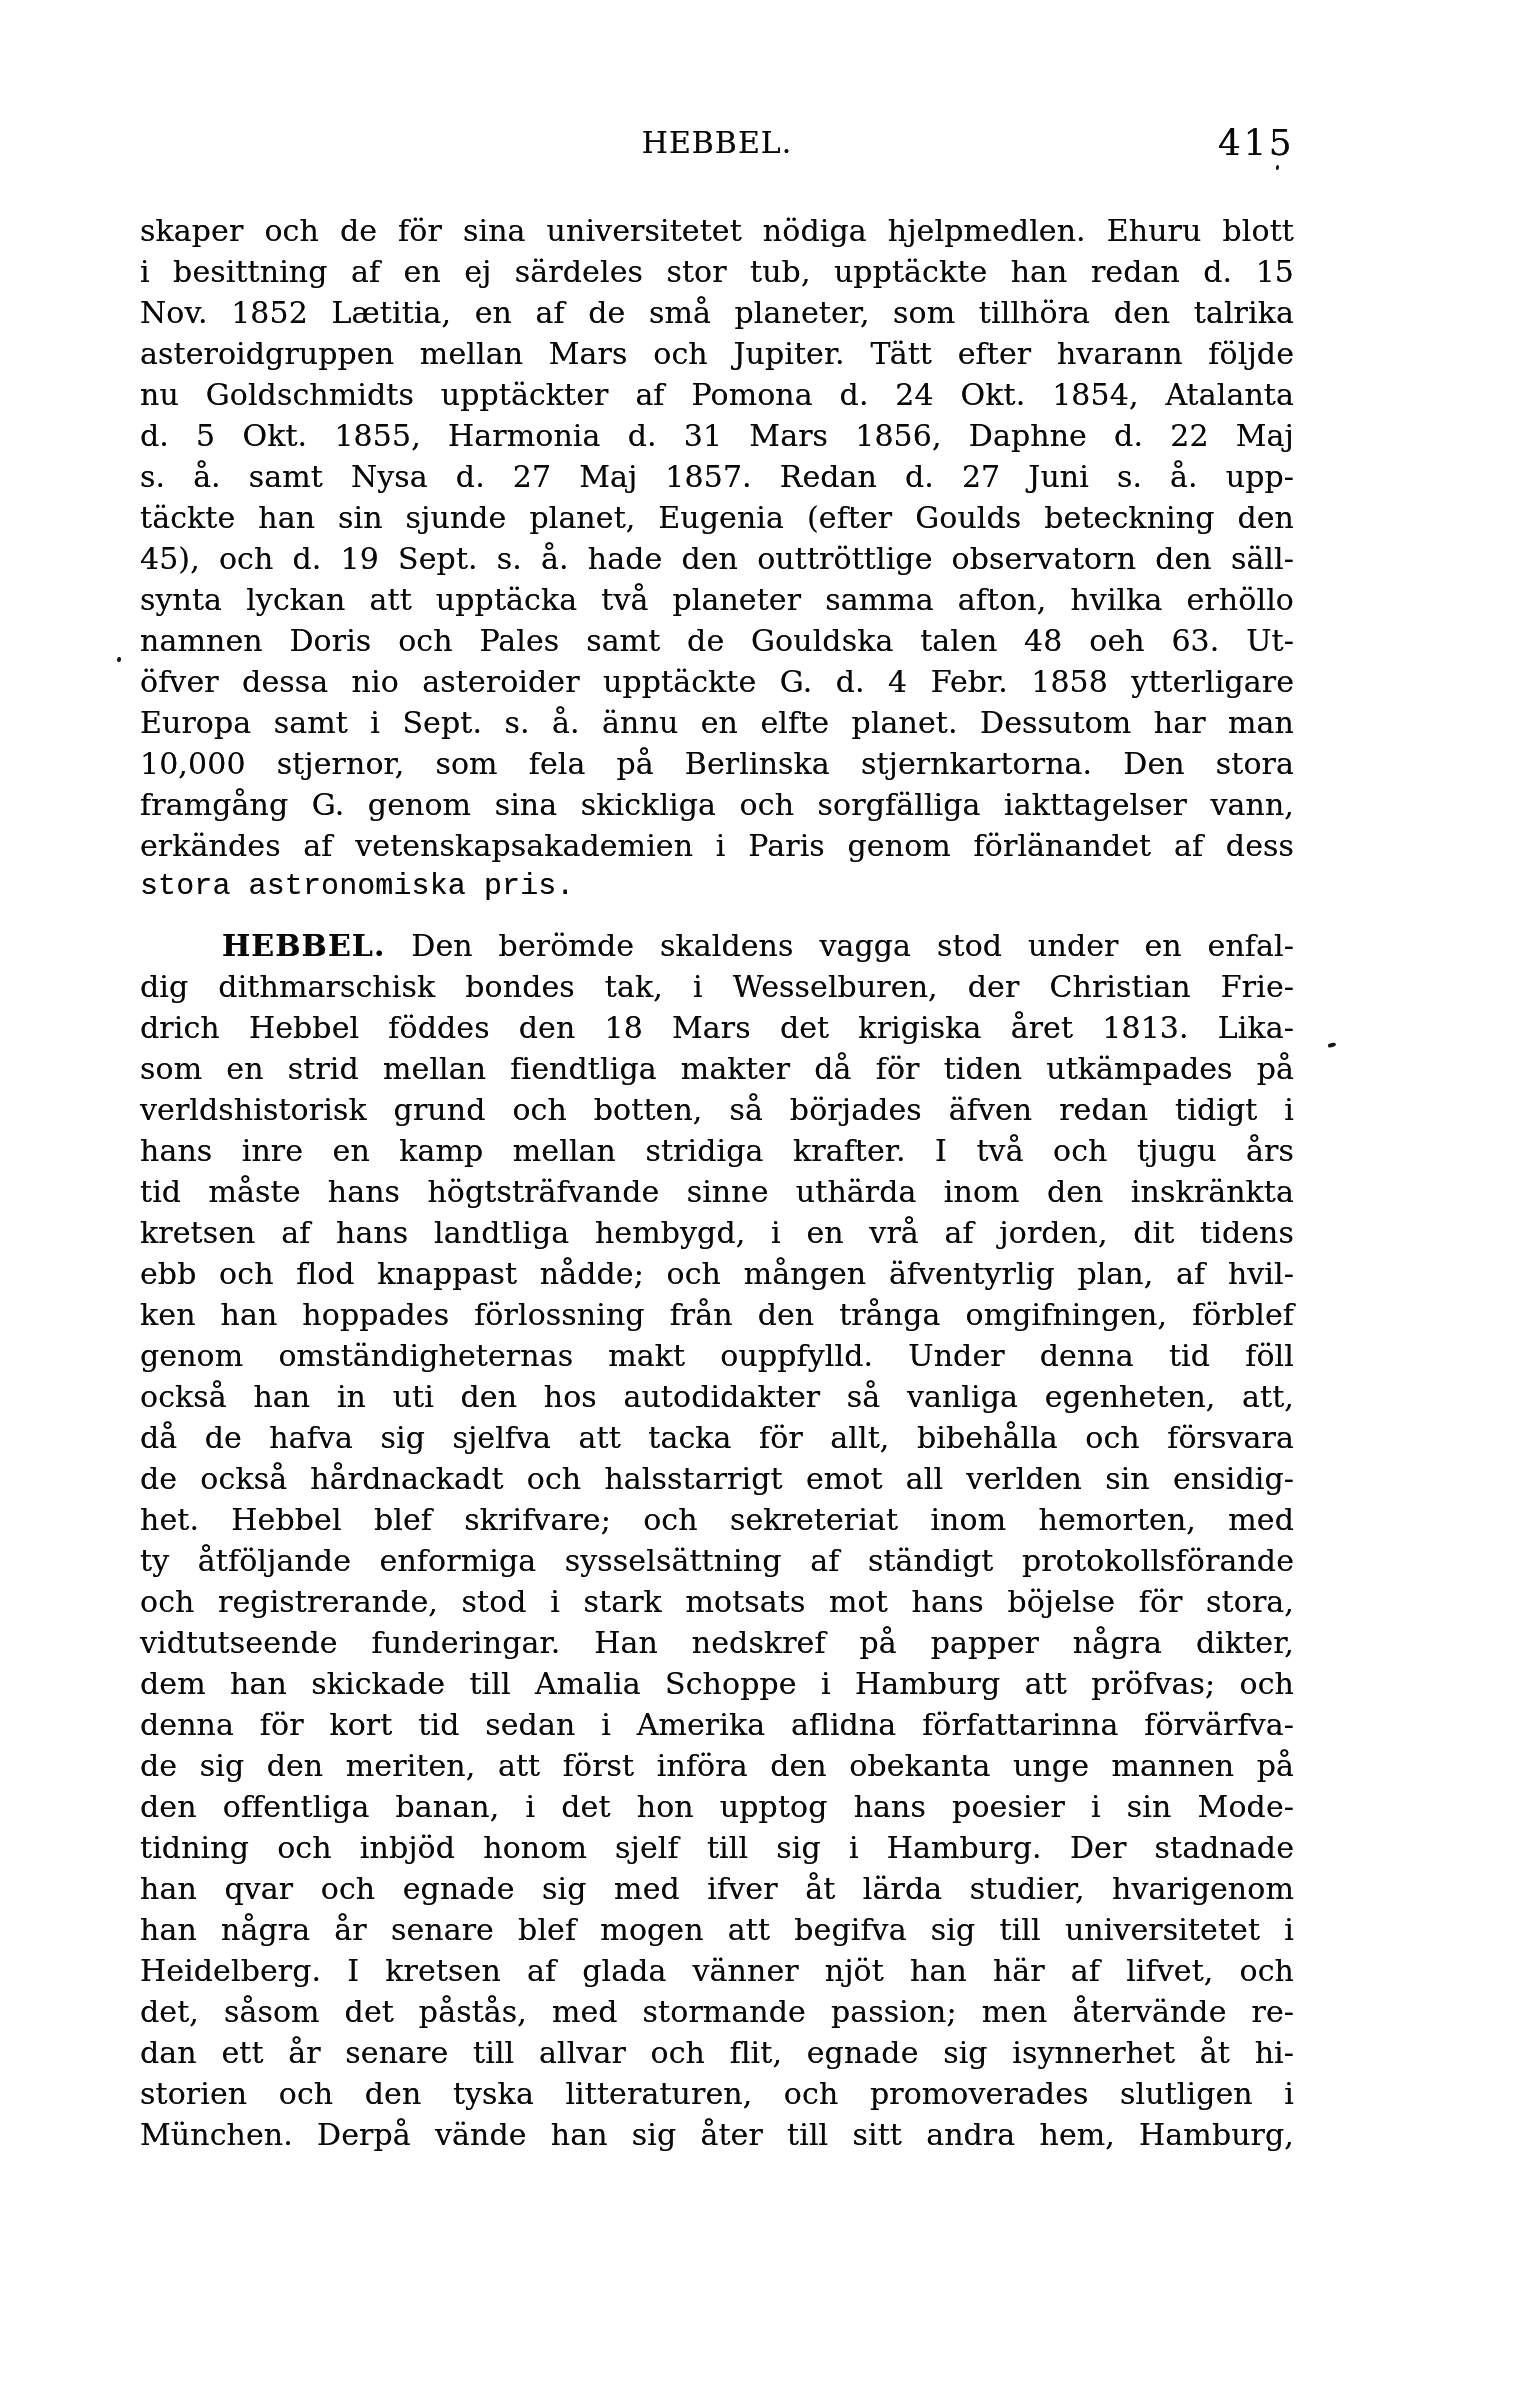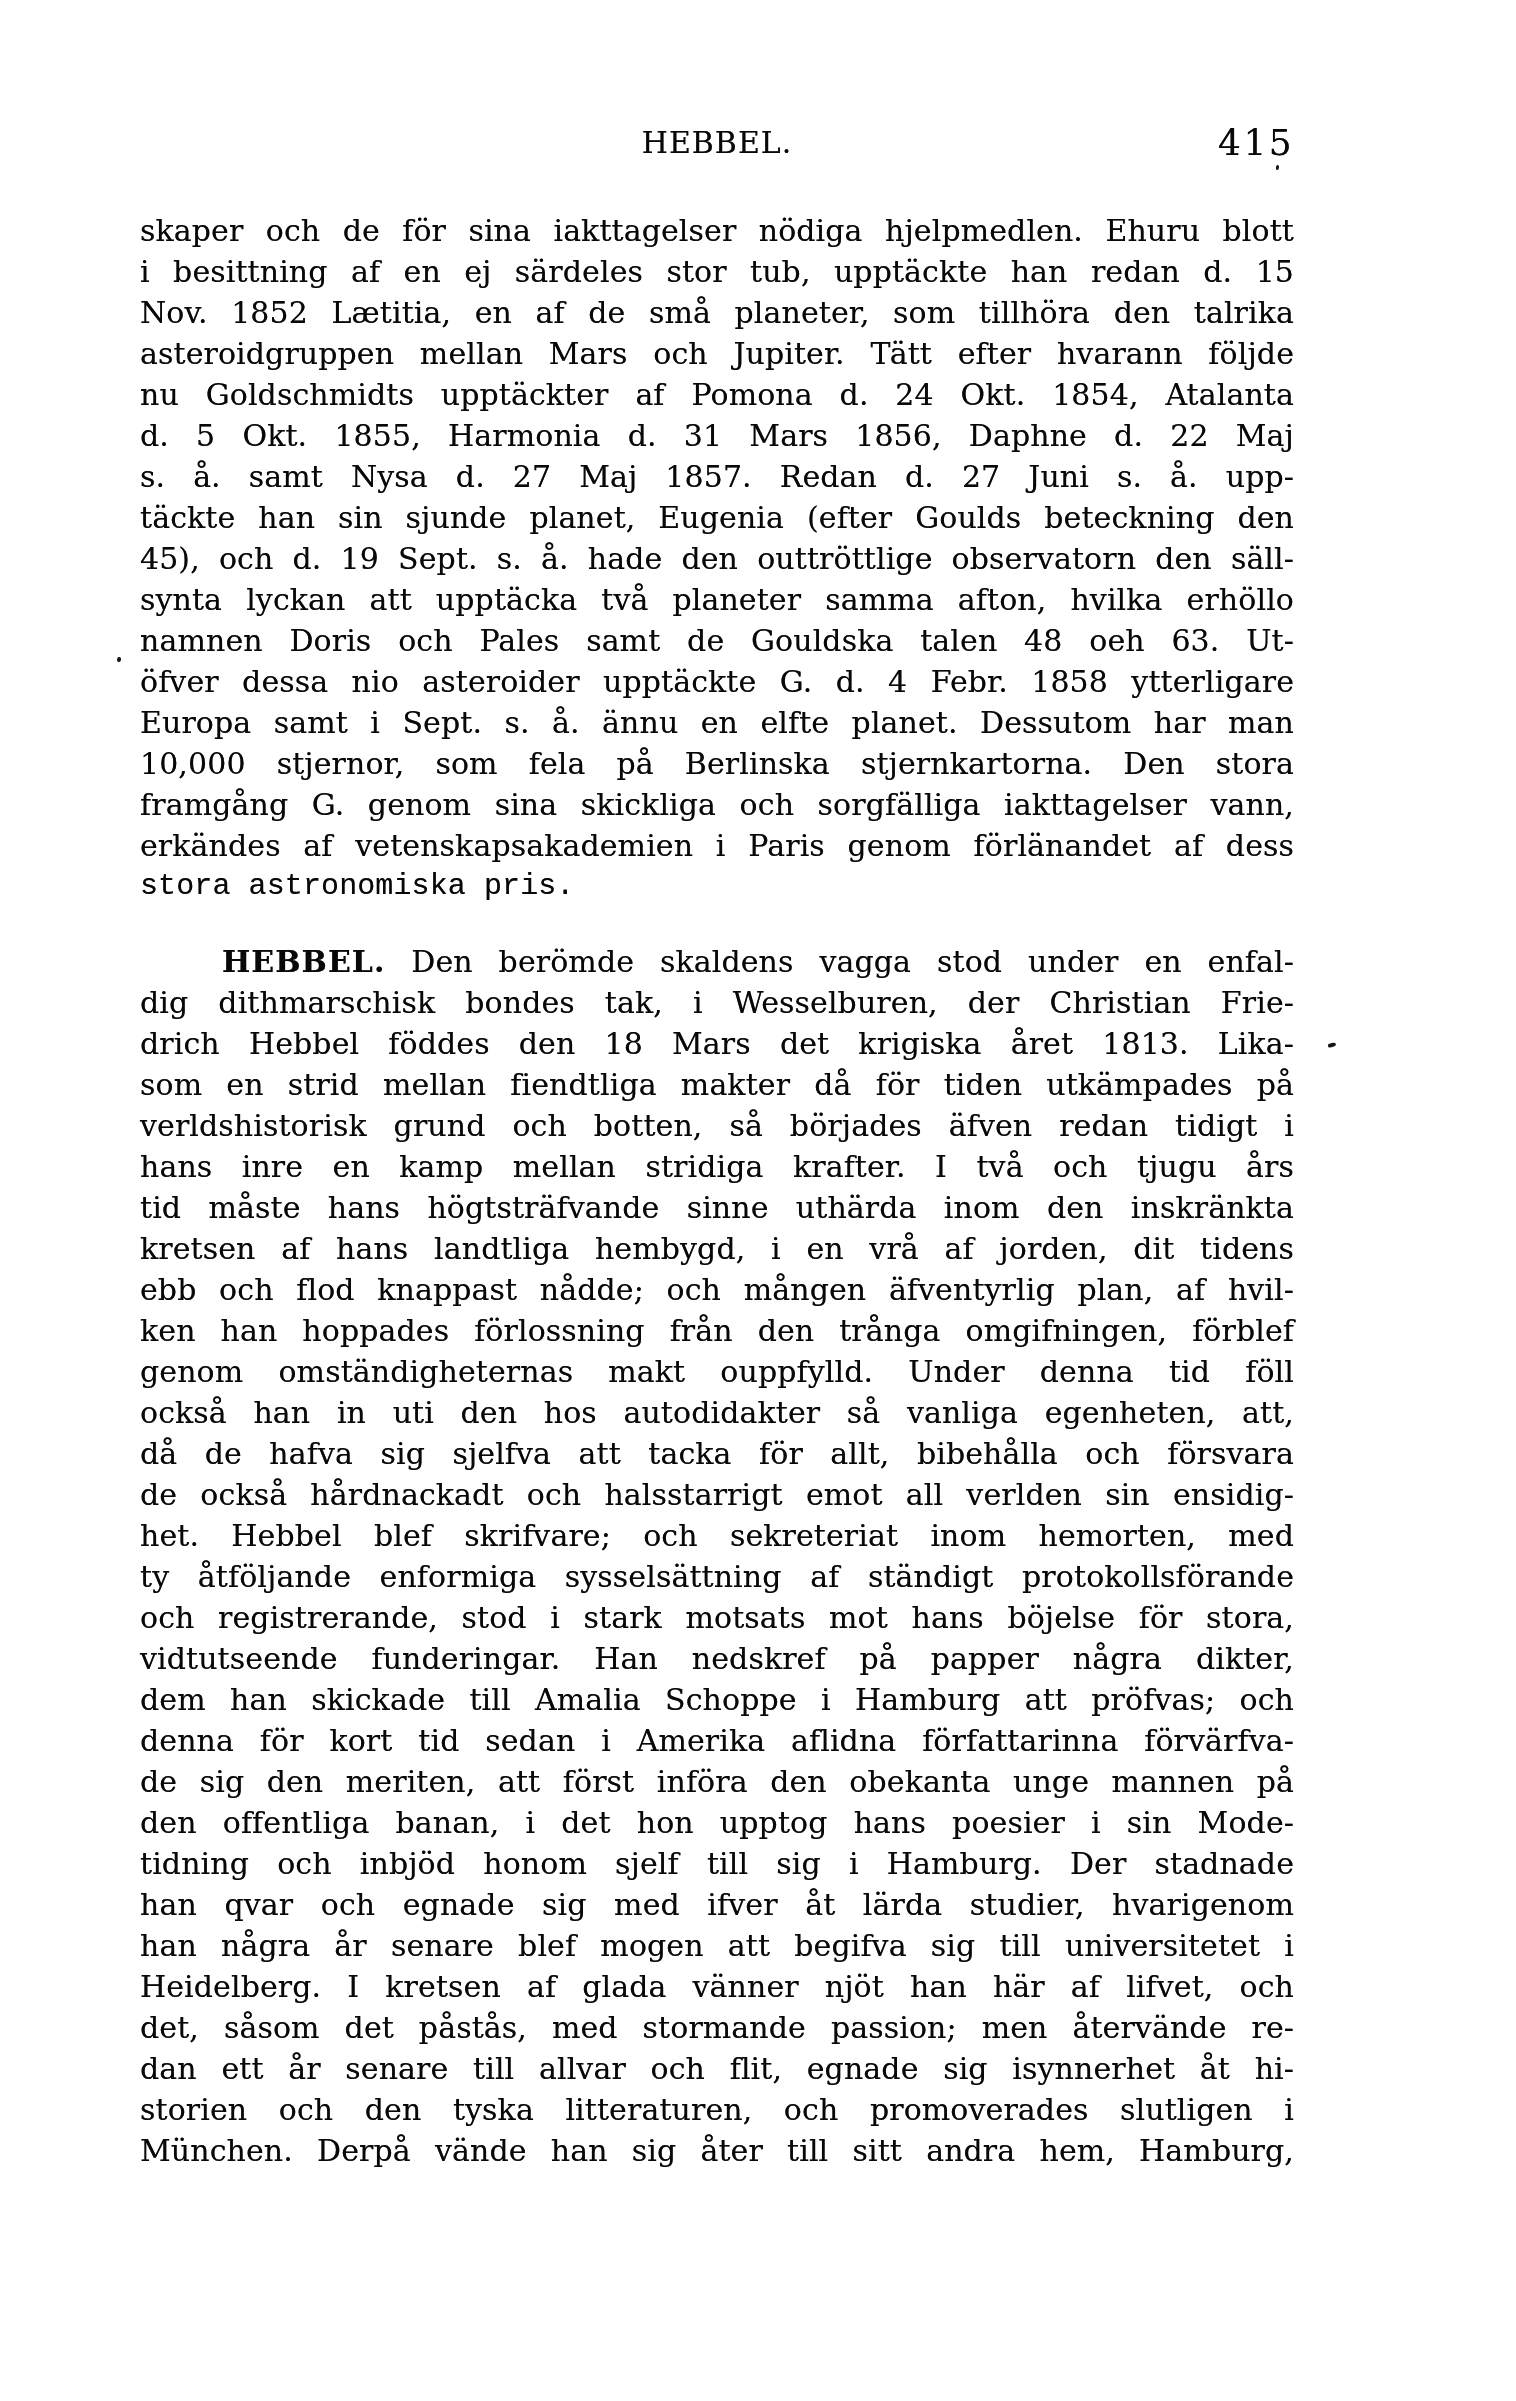--- a/index.html
+++ b/index.html
@@ -44,21 +44,21 @@
     text-shadow: 0 0 0.5px rgba(0,0,0,0.55);
   }
   
   .text-block {
     position: absolute;
     left: 140px;
     top: 210px;
     width: 1154px;
   }
   .para { margin: 0; padding: 0; }
-  .para + .para { margin-top: 34px; }
+  .para + .para { margin-top: 18px; }
   .line {
     height: 41px;
     line-height: 41px;
     font-size: 30px;
     text-align: justify;
     text-align-last: justify;
     text-shadow: 0 0 0.5px rgba(0,0,0,0.55);
     letter-spacing: 0.1px;
     overflow: visible;
   }
@@ -88,21 +88,21 @@
 
 <div class="page">
 
   <header class="running-head">
     <span class="head-title">HEBBEL.</span>
     <span class="head-page-num">415</span>
   </header>
 
   <main class="text-block" id="text-block">
       <div class="para">
-        <div class="line">skaper och de för sina iakttagelser nödiga hjelpmedlen. Ehuru blott</div>
+        <div class="line">skaper och de för sina universitetet nödiga hjelpmedlen. Ehuru blott</div>
         <div class="line">i besittning af en ej särdeles stor tub, upptäckte han redan d. 15</div>
         <div class="line">Nov. 1852 Lætitia, en af de små planeter, som tillhöra den talrika</div>
         <div class="line">asteroidgruppen mellan Mars och Jupiter. Tätt efter hvarann följde</div>
         <div class="line">nu Goldschmidts upptäckter af Pomona d. 24 Okt. 1854, Atalanta</div>
         <div class="line">d. 5 Okt. 1855, Harmonia d. 31 Mars 1856, Daphne d. 22 Maj</div>
         <div class="line">s. å. samt Nysa d. 27 Maj 1857. Redan d. 27 Juni s. å. upp-</div>
         <div class="line">täckte han sin sjunde planet, Eugenia (efter Goulds beteckning den</div>
         <div class="line">45), och d. 19 Sept. s. å. hade den outtröttlige observatorn den säll-</div>
         <div class="line">synta lyckan att upptäcka två planeter samma afton, hvilka erhöllo</div>
         <div class="line">namnen Doris och Pales samt de Gouldska talen 48 oeh 63. Ut-</div>

